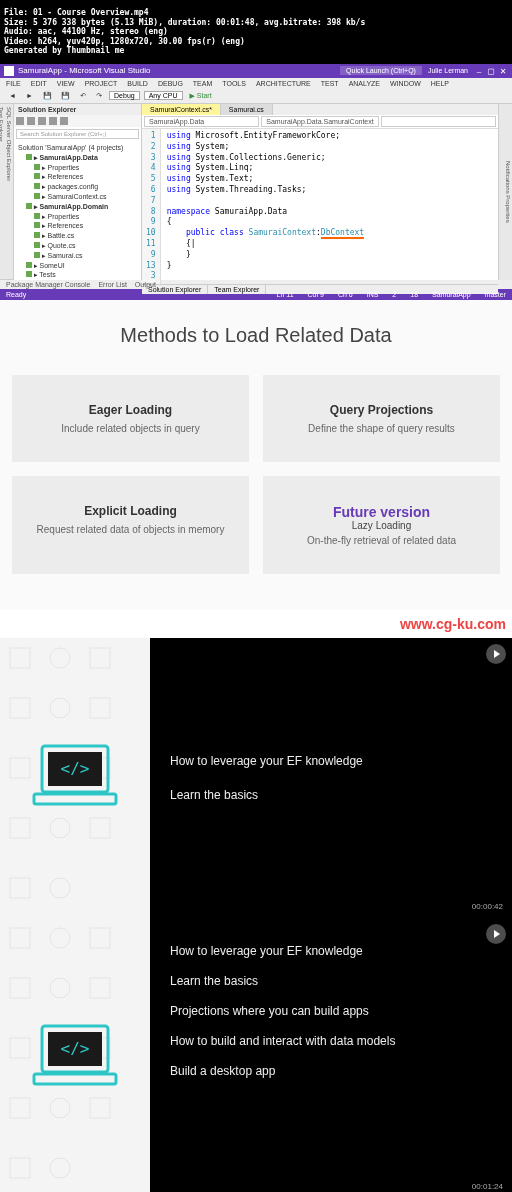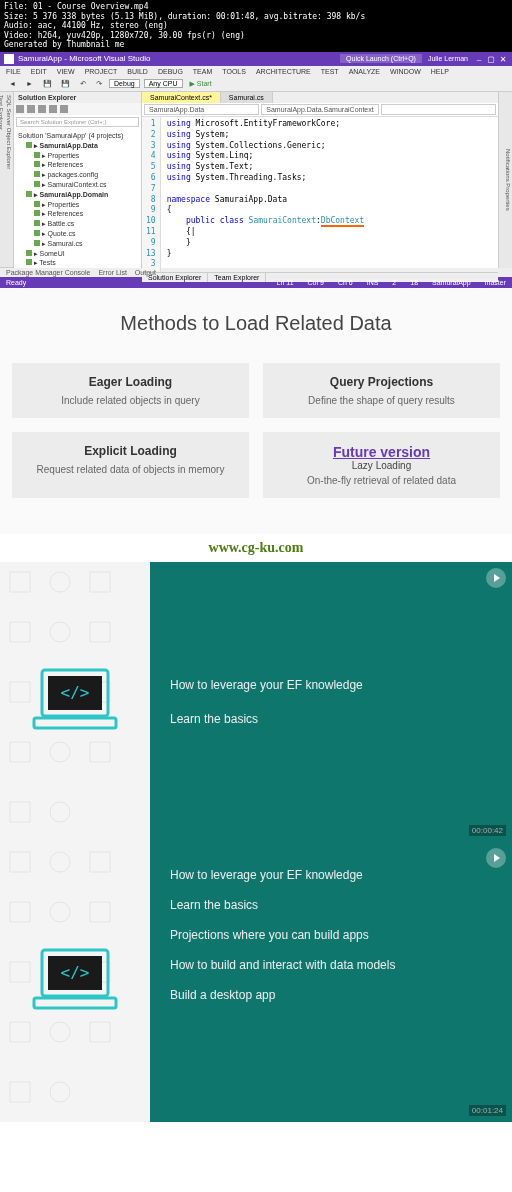--- a/index.html
+++ b/index.html
@@ -1,19 +1,19 @@
 <!DOCTYPE html>
 <html><head>
 <meta charset="utf-8">
 <style>
 * { margin: 0; padding: 0; box-sizing: border-box; }
 body { font-family: Arial, sans-serif; width: 512px; background: #fff; }
 
 
-.meta-overlay { background: #000; color: #fff; font-size: 8px; padding: 2px 4px; line-height: 1.2; font-family: monospace; }
+.meta-overlay { background: #000; color: #fff; font-size: 8px; padding: 8px 4px; line-height: 1.2; font-family: monospace; font-weight: bold; }
 
 
 .vs { background: #f0f0f0; font-size: 8px; }
 .vs-titlebar { background: #673ab7; color: #fff; display: flex; align-items: center; padding: 2px 4px; height: 14px; }
 .vs-titlebar .vs-icon { width: 10px; height: 10px; background: #fff; margin-right: 4px; }
 .vs-titlebar .spacer { flex: 1; }
 .vs-quick { background: rgba(255,255,255,0.2); padding: 1px 6px; font-size: 7px; margin-right: 6px; }
 .vs-user { font-size: 7px; margin-right: 4px; }
 .vs-winbtn { width: 10px; height: 8px; margin-left: 2px; text-align: center; }
 .vs-menu { background: #eee; display: flex; gap: 10px; padding: 2px 6px; font-size: 7px; color: #333; }
@@ -51,34 +51,34 @@
 .vs-bottom-tabs { display: flex; font-size: 7px; background: #eee; border-top: 1px solid #ccc; }
 .vs-bottom-tabs span { padding: 1px 6px; border-right: 1px solid #ccc; }
 .vs-foot { display: flex; font-size: 7px; background: #eee; padding: 1px 6px; color: #555; gap: 8px; }
 .vs-status { background: #673ab7; color: #fff; font-size: 7px; display: flex; padding: 2px 6px; gap: 14px; }
 .vs-status .spacer { flex: 1; }
 
 
 .slide1 { background: #fafafa; padding: 24px 12px 36px; text-align: center; }
 .slide1 h2 { font-size: 20px; font-weight: 300; color: #444; margin-bottom: 28px; }
 .cards { display: grid; grid-template-columns: 1fr 1fr; gap: 14px; }
-.card { background: #ececec; padding: 12px 10px; }
+.card { background: #ececec; padding: 28px 10px; }
 .card h3 { font-size: 12px; font-weight: bold; color: #333; margin-bottom: 6px; }
 .card p { font-size: 10px; color: #666; }
-.card .future { color: #673ab7; font-size: 14px; font-weight: bold; text-decoration: underline; }
+.card .future { color: #673ab7; font-size: 14px; font-weight: bold; }
 .card .lazy { font-size: 10px; color: #444; margin-bottom: 4px; }
-.watermark { color: #4d7c0f; font-size: 14px; text-align: center; padding: 6px; font-weight: bold; font-family: Liberation Serif, serif; }
+.watermark { color: #ef4444; font-size: 14px; text-align: right; padding: 6px; font-weight: bold; }
 
 
 .darkslide { display: flex; height: 280px; position: relative; }
 .ds-left { width: 150px; background: #f4f4f4; position: relative; display: flex; align-items: center; justify-content: center; }
 .ds-pattern { position: absolute; inset: 0; opacity: 0.15; overflow: hidden; }
 .ds-pattern svg { width: 100%; height: 100%; }
 .ds-laptop { position: relative; z-index: 1; }
-.ds-right { flex: 1; background: #0f766e; color: #eee; padding: 30px 20px; font-size: 12px; display: flex; flex-direction: column; justify-content: flex-start; gap: 20px; }
+.ds-right { flex: 1; background: #000000; color: #eee; padding: 30px 20px; font-size: 12px; display: flex; flex-direction: column; justify-content: flex-start; gap: 20px; }
 .ds-right.center { justify-content: center; gap: 20px; }
 .ds-right.many { gap: 16px; padding-top: 26px; }
 .timestamp { position: absolute; right: 6px; bottom: 6px; color: #aaa; font-size: 8px; background: rgba(0,0,0,0.3); padding: 1px 3px; }
 .playbtn { position: absolute; right: 6px; top: 6px; width: 20px; height: 20px; background: rgba(255,255,255,0.3); border-radius: 50%; display: flex; align-items: center; justify-content: center; }
 .playbtn::after { content: ''; border-left: 6px solid #fff; border-top: 4px solid transparent; border-bottom: 4px solid transparent; margin-left: 2px; }
 </style>
 </head>
 <body>
 
 <div class="meta-overlay">

